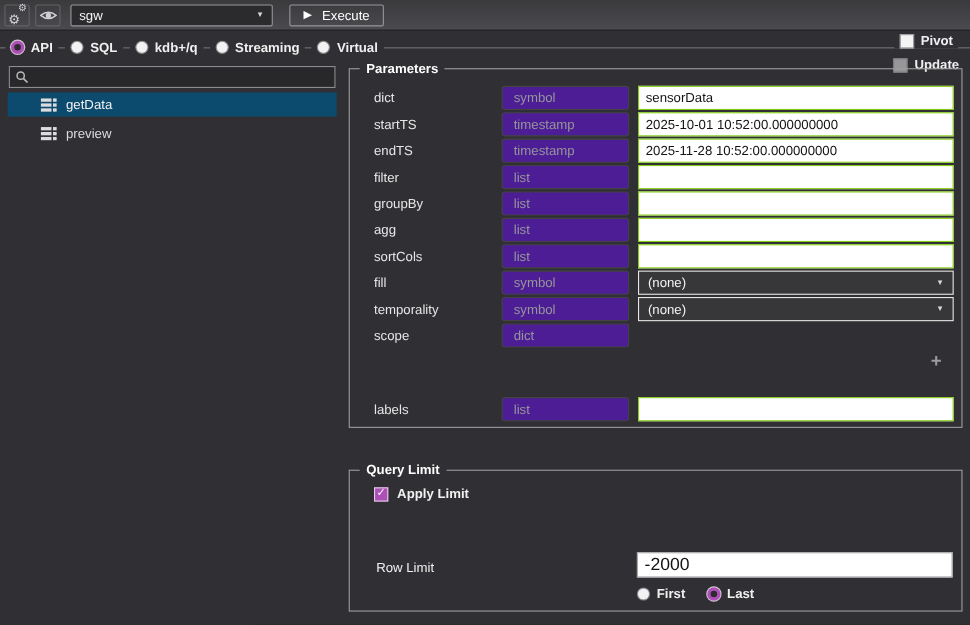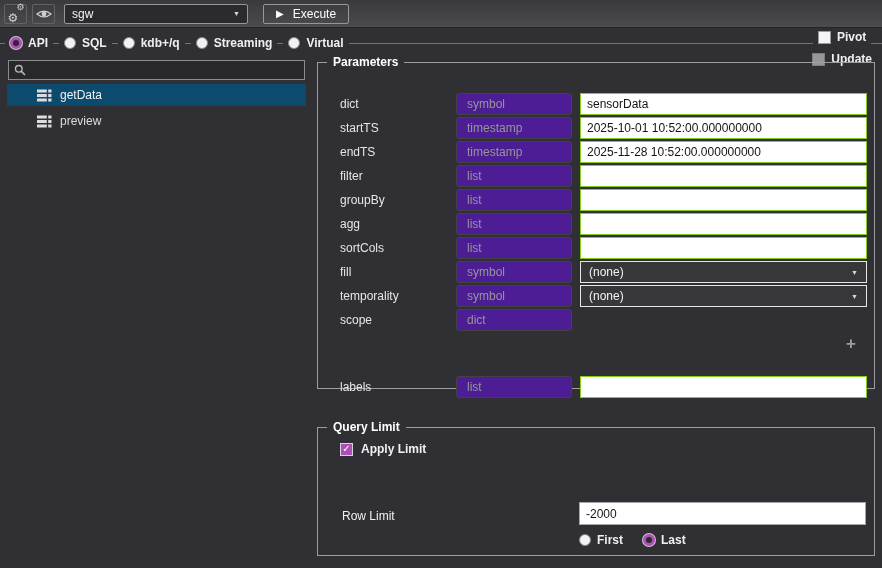--- a/index.html
+++ b/index.html
@@ -48,39 +48,39 @@
                       font-family:inherit; font-size:12px; }
   .tree { position:absolute; left:7px; top:84px; width:299px; }
   .tree-item { height:22px; margin-bottom:4px; display:flex; align-items:center; gap:8px;
                padding-left:30px; cursor:pointer; color:#dcdcde; }
   .tree-item.sel { background:#0c4a6e; color:#f2f2f2; }
 
   
   .panel { position:absolute; border:1px solid #9d9da0; }
   .panel-title { position:absolute; top:-8px; left:9px; background:#303034; padding:0 6px;
                  font-weight:bold; color:#fff; }
-  .params-panel { left:317px; top:62px; width:558px; height:327px; padding:30px 0 0 22px; }
+  .params-panel { left:317px; top:62px; width:558px; height:327px; padding:15px 0 0 22px; }
   .param-row { display:flex; align-items:center; height:22px; margin-bottom:2px; }
   .param-label { width:116px; color:#e6e6e6; }
   .type-chip { width:116px; height:22px; line-height:20px; background:#4c1d95; border:1px solid #434346;
                border-radius:3px; color:#96969a; padding-left:10px; margin-right:8px; flex:none; }
   .param-input { width:287px; height:22px; border:1px solid #84cc16; background:#fff; color:#141414;
                  padding:0 6px; font-family:inherit; font-size:12px; }
   .dropdown { width:287px; height:22px; border:1px solid #e6e6e6; background:#37373a; color:#f2f2f2;
               display:flex; align-items:center; justify-content:space-between; padding:0 8px; cursor:pointer; }
   .plus-row { height:22px; display:flex; justify-content:flex-end; align-items:center; padding-right:18px; }
   .plus-btn { background:none; border:none; color:#9c9ca0; font-size:17px; font-weight:bold;
               line-height:16px; cursor:pointer; }
   .labels-row { margin-top:21px; }
 
   .limit-panel { left:317px; top:427px; width:558px; height:129px; }
   .apply-limit { position:absolute; left:22px; top:14px; display:flex; align-items:center; gap:8px; cursor:pointer; }
   .row-limit-label { position:absolute; left:24px; top:81px; color:#f0f0f0; }
   .row-limit-input { position:absolute; left:261px; top:74px; width:287px; height:23px; border:1px solid #a6a6a8;
-                     background:#fff; color:#141414; padding:0 6px; font-family:inherit; font-size:12px; }
+                     background:#fff; color:#141414; padding:0 6px; font-family:inherit; font-size:16px; }
   .order-radios { position:absolute; left:256px; top:102px; display:flex; gap:10px; }
 </style>
 </head>
 <body>
 
 <div class="app">
 
   <div class="toolbar">
     <button class="icon-btn">
       <span class="gears">

